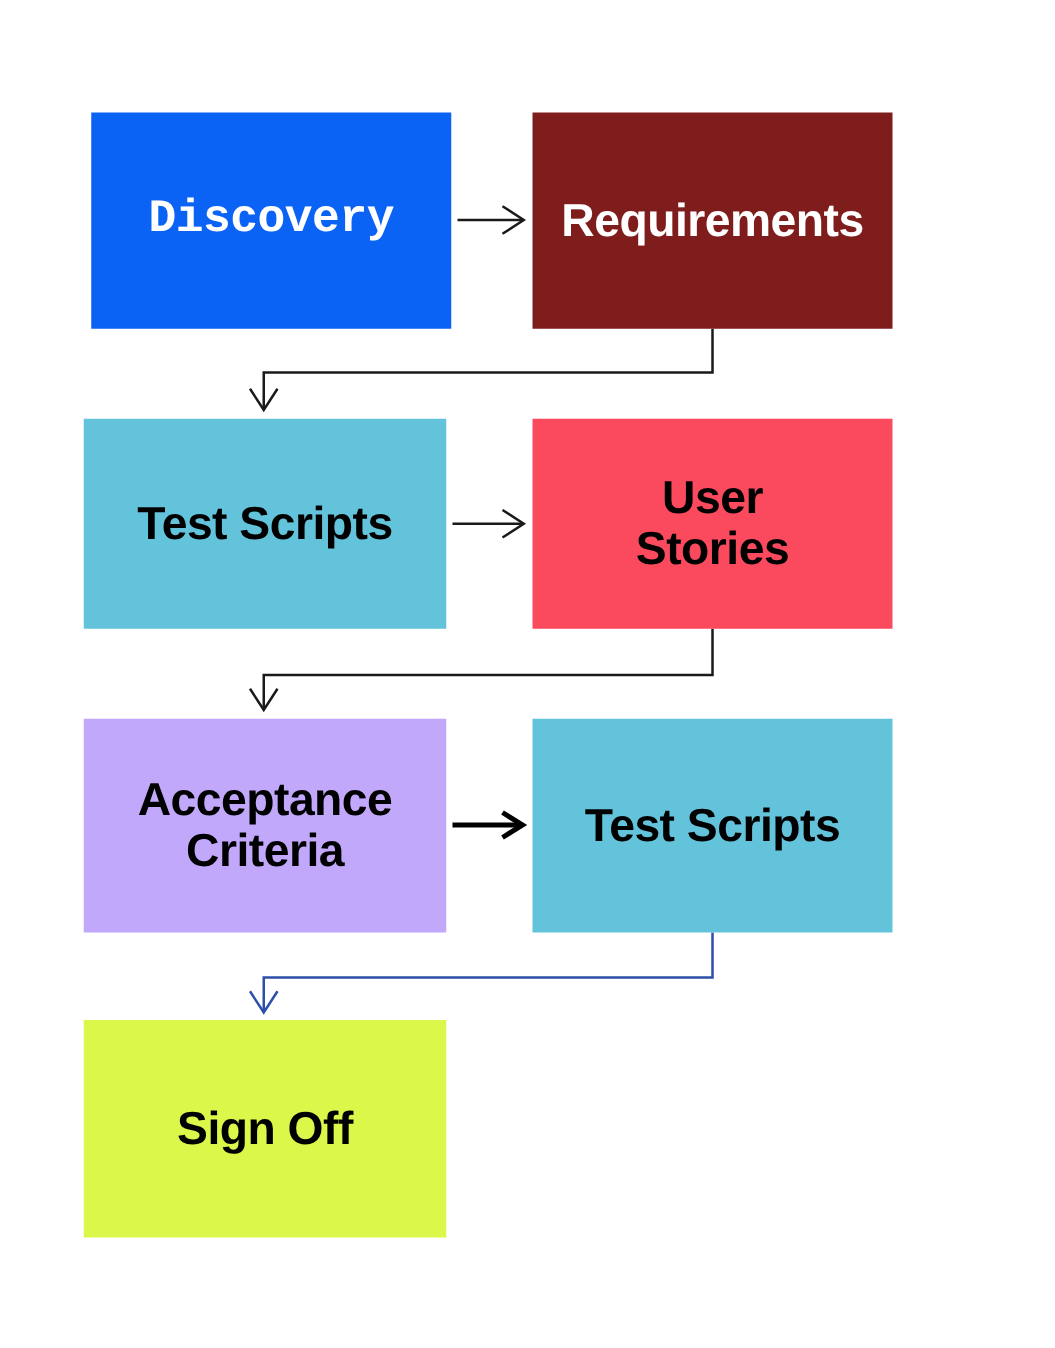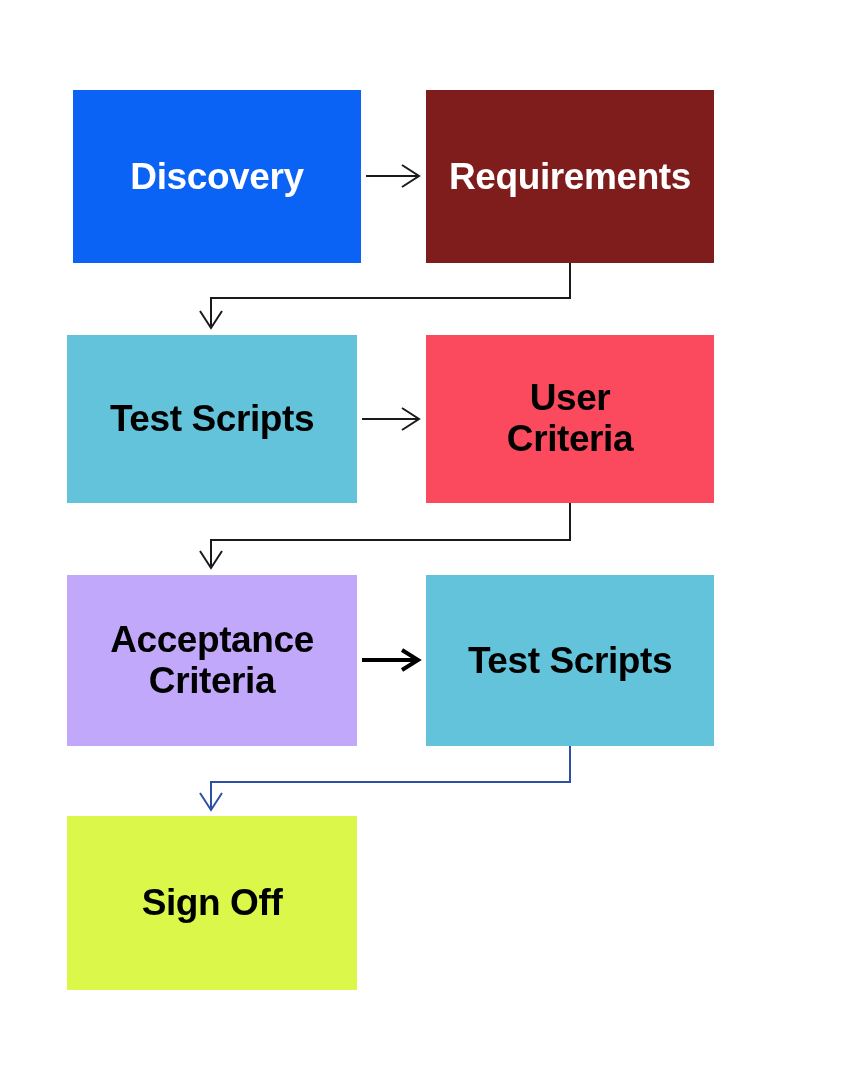--- a/index.html
+++ b/index.html
@@ -73,31 +73,31 @@
         <polyline points="362,660 418,660" fill="none" stroke="#000000" stroke-width="4" stroke-linecap="butt" stroke-linejoin="miter"></polyline>
         <polyline points="402,670 418,660 402,650" fill="none" stroke="#000000" stroke-width="4" stroke-linecap="butt" stroke-linejoin="miter"></polyline>
       </g>
       <g>
         <polyline points="570,746 570,782 211,782 211,810" fill="none" stroke="#2E4FA8" stroke-width="2" stroke-linecap="butt" stroke-linejoin="miter"></polyline>
         <polyline points="200,793 211,810 222,793" fill="none" stroke="#2E4FA8" stroke-width="2" stroke-linecap="butt" stroke-linejoin="miter"></polyline>
       </g>
     </svg>
   <div id="nodes">
       <div class="node" style="left: 73px; top: 90px; width: 288px; height: 173px; background: rgb(11, 99, 246);">
-        <span class="label" style="color: rgb(255, 255, 255);">Discovery</span>
+        <span class="label" style="color: rgb(255, 255, 255); font-family: Liberation Mono, monospace;">Discovery</span>
       </div>
       <div class="node" style="left: 426px; top: 90px; width: 288px; height: 173px; background: #7f1d1d;">
         <span class="label" style="color: rgb(255, 255, 255);">Requirements</span>
       </div>
       <div class="node" style="left: 67px; top: 335px; width: 290px; height: 168px; background: rgb(99, 195, 219);">
         <span class="label" style="color: rgb(0, 0, 0);">Test Scripts</span>
       </div>
       <div class="node two-line" style="left: 426px; top: 335px; width: 288px; height: 168px; background: rgb(251, 74, 94);">
         <span class="label" style="color: rgb(0, 0, 0);">User
-Criteria</span>
+Stories</span>
       </div>
       <div class="node two-line" style="left: 67px; top: 575px; width: 290px; height: 171px; background: rgb(194, 168, 251);">
         <span class="label" style="color: rgb(0, 0, 0);">Acceptance
 Criteria</span>
       </div>
       <div class="node" style="left: 426px; top: 575px; width: 288px; height: 171px; background: rgb(99, 195, 219);">
         <span class="label" style="color: rgb(0, 0, 0);">Test Scripts</span>
       </div>
       <div class="node" style="left: 67px; top: 816px; width: 290px; height: 174px; background: rgb(219, 247, 74);">
         <span class="label" style="color: rgb(0, 0, 0);">Sign Off</span>

